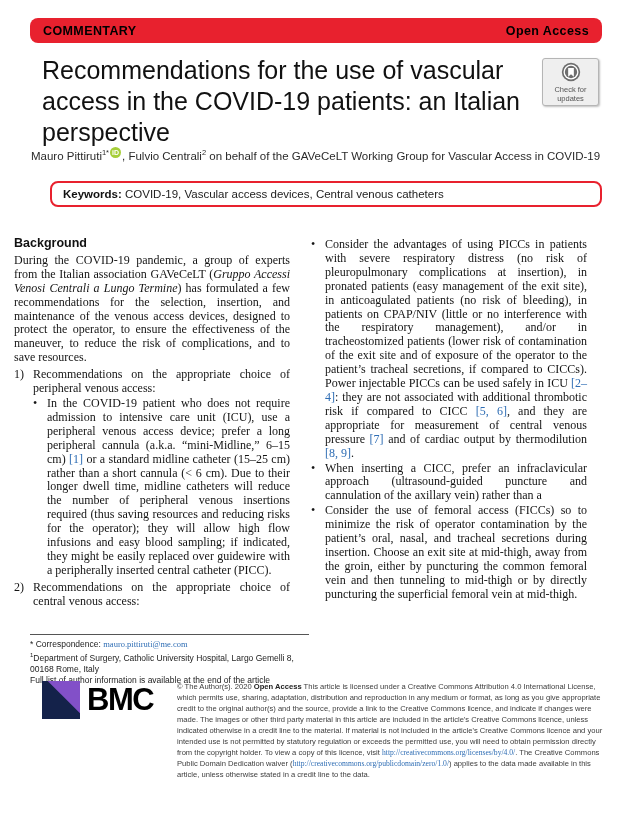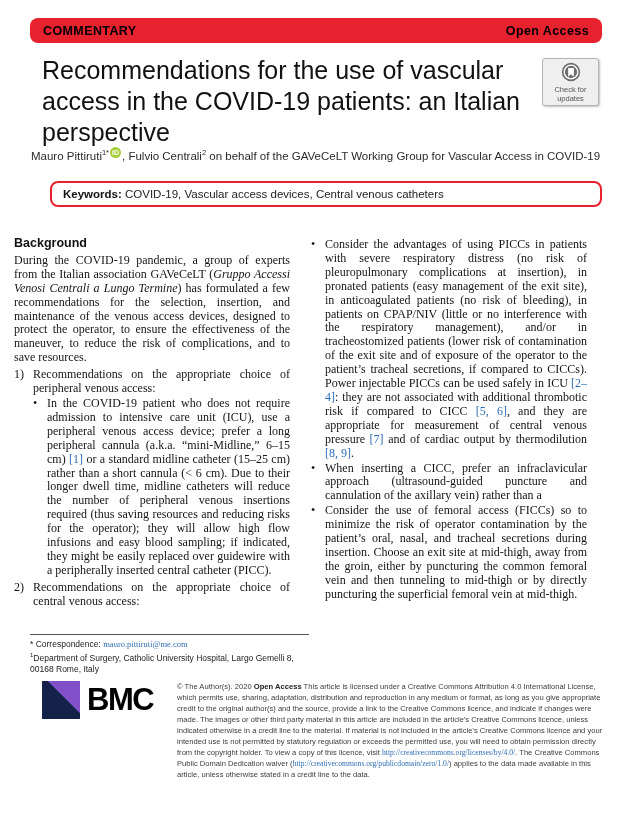--- a/index.html
+++ b/index.html
@@ -160,20 +160,21 @@
   </div>
 
   <div class="footnotes">
     <div class="rule"></div>
     <div>
       <span>* Correspondence: </span><a class="link">mauro.pittiruti@me.com</a>
     </div>
     <div>
       <sup>1</sup><span>Department of Surgery, Catholic University Hospital, Largo Gemelli 8, 00168 Rome, Italy</span>
     </div>
+    <div>Full list of author information is available at the end of the article</div>
   </div>
 
   <div class="footer">
     <div class="bmc">
       <span>
         <svg width="38" height="38" viewBox="0 0 40 40">
           <rect x="0" y="0" width="40" height="40" fill="#14224a"></rect>
           <polygon points="6,0 40,0 40,34" fill="#8250c8"></polygon>
         </svg>
       </span>

